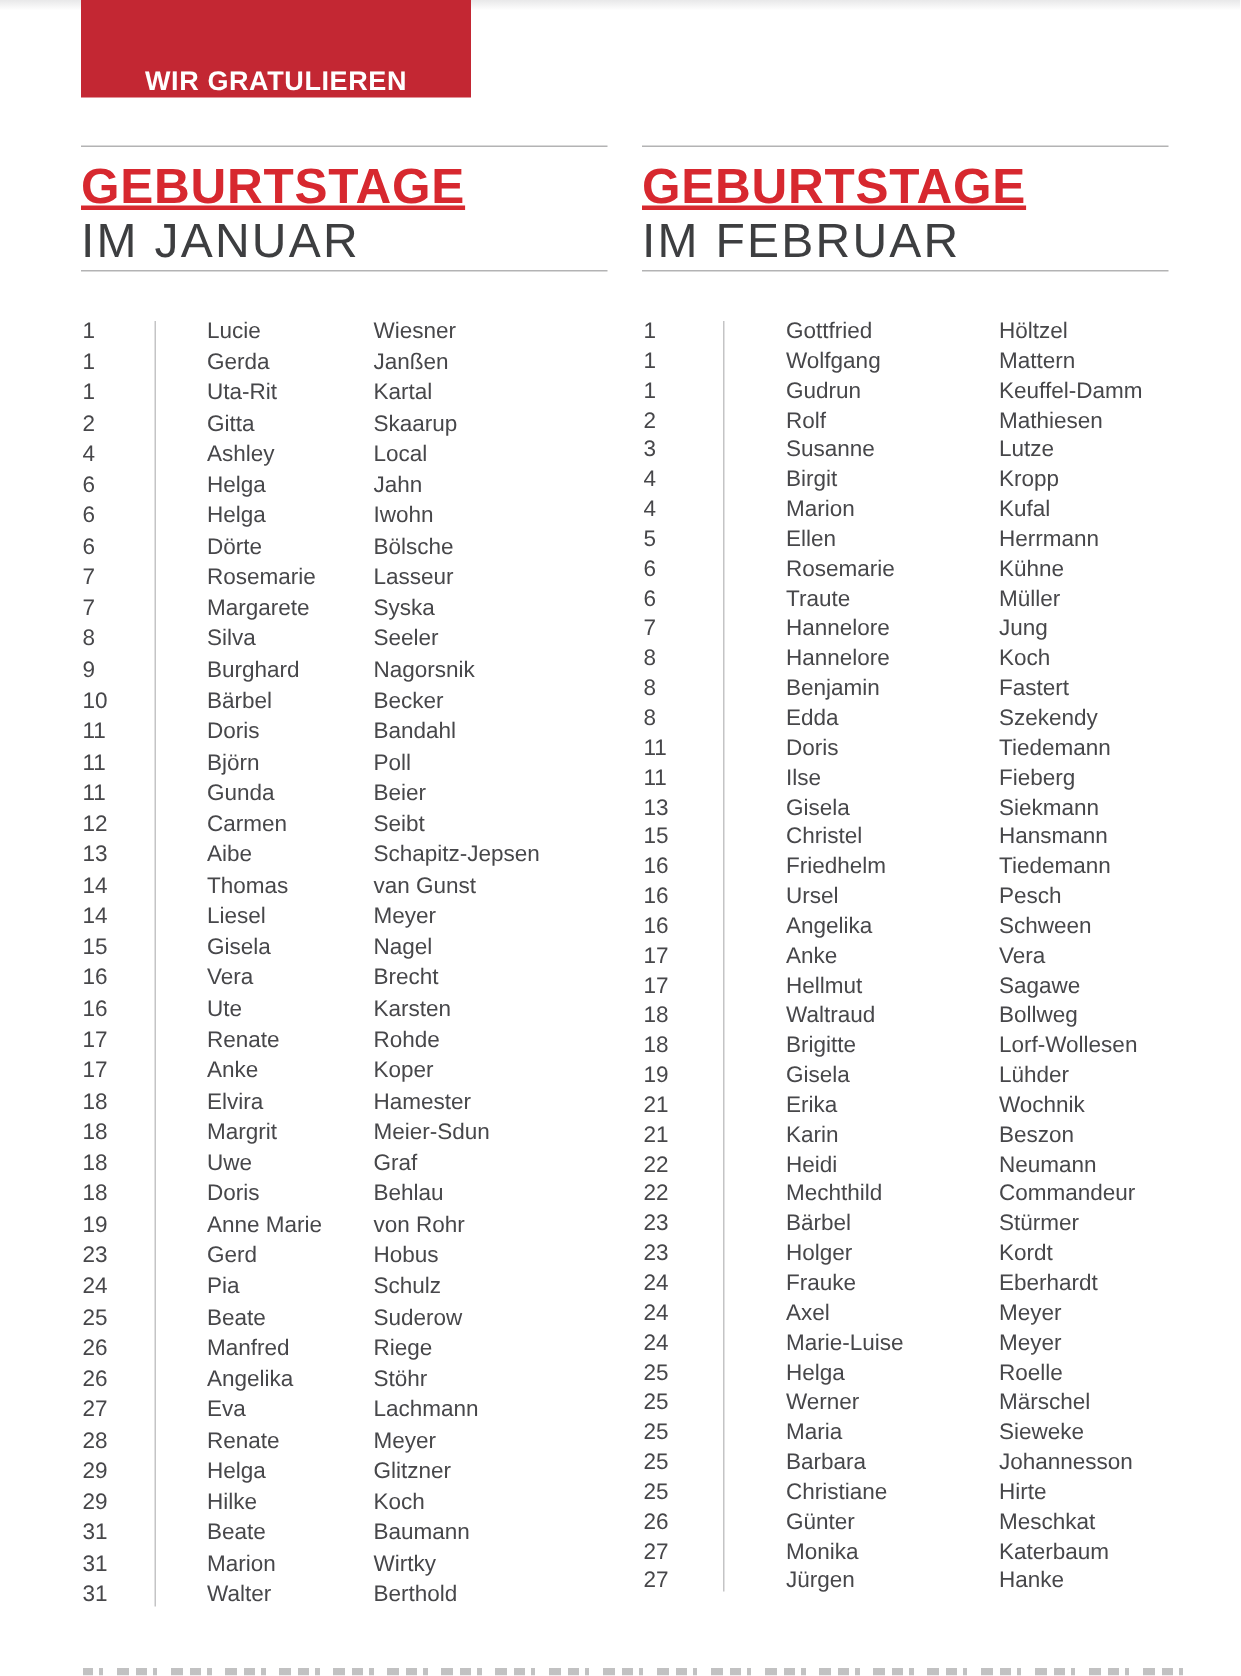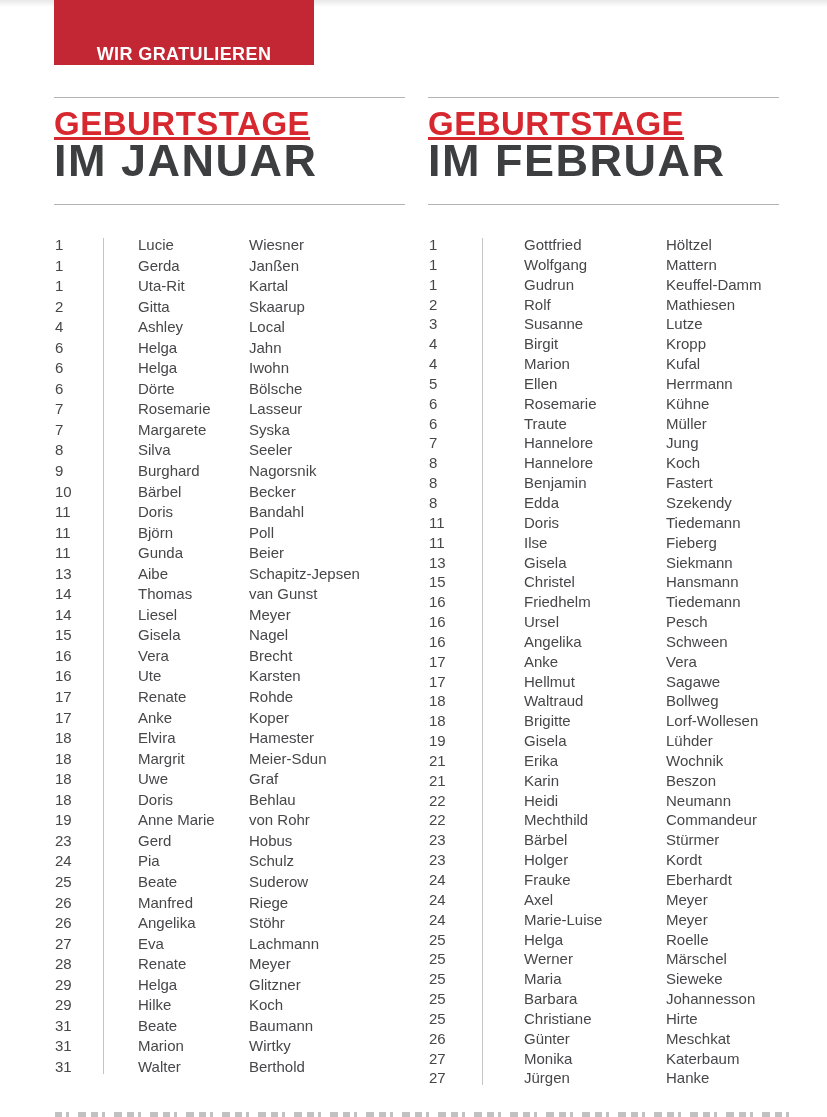--- a/index.html
+++ b/index.html
@@ -24,22 +24,22 @@
   .col-jan { left:54px; }
   .col-feb { left:428px; }
   .rule { border-top:1px solid #b3b3b4; height:0; }
   .title-red {
     color:var(--headline-red, #d7282f);
     font-weight:800; font-size:33px; line-height:37px;
     letter-spacing:0.5px; margin-top:7px;text-decoration:underline;
   }
   .title-sub {
     color:var(--text-dark, #3d3e40);
-    font-weight:700; font-size:45px; line-height:37px;
-    letter-spacing:1.5px; margin-bottom:25px;
+    font-weight:400; font-size:32px; line-height:37px;
+    letter-spacing:1.5px; margin-bottom:1px;
   }
   .list { position:relative; padding-top:30px; }
   .rows { position:relative; }
   .rows::before {
     content:""; position:absolute; top:3px; bottom:3px; width:1px;
     background:#c4c4c5;
   }
   .col-jan .rows::before { left:49px; }
   .col-feb .rows::before { left:54px; }
   .row { display:flex; font-size:15px; color:#47474a; }
@@ -151,20 +151,25 @@
           <span class="day">11</span>
           <span class="first">Björn</span>
           <span class="last">Poll</span>
         </div>
         <div class="row">
           <span class="day">11</span>
           <span class="first">Gunda</span>
           <span class="last">Beier</span>
         </div>
         <div class="row">
+          <span class="day">12</span>
+          <span class="first">Carmen</span>
+          <span class="last">Seibt</span>
+        </div>
+        <div class="row">
           <span class="day">13</span>
           <span class="first">Aibe</span>
           <span class="last">Schapitz-Jepsen</span>
         </div>
         <div class="row">
           <span class="day">14</span>
           <span class="first">Thomas</span>
           <span class="last">van Gunst</span>
         </div>
         <div class="row">

